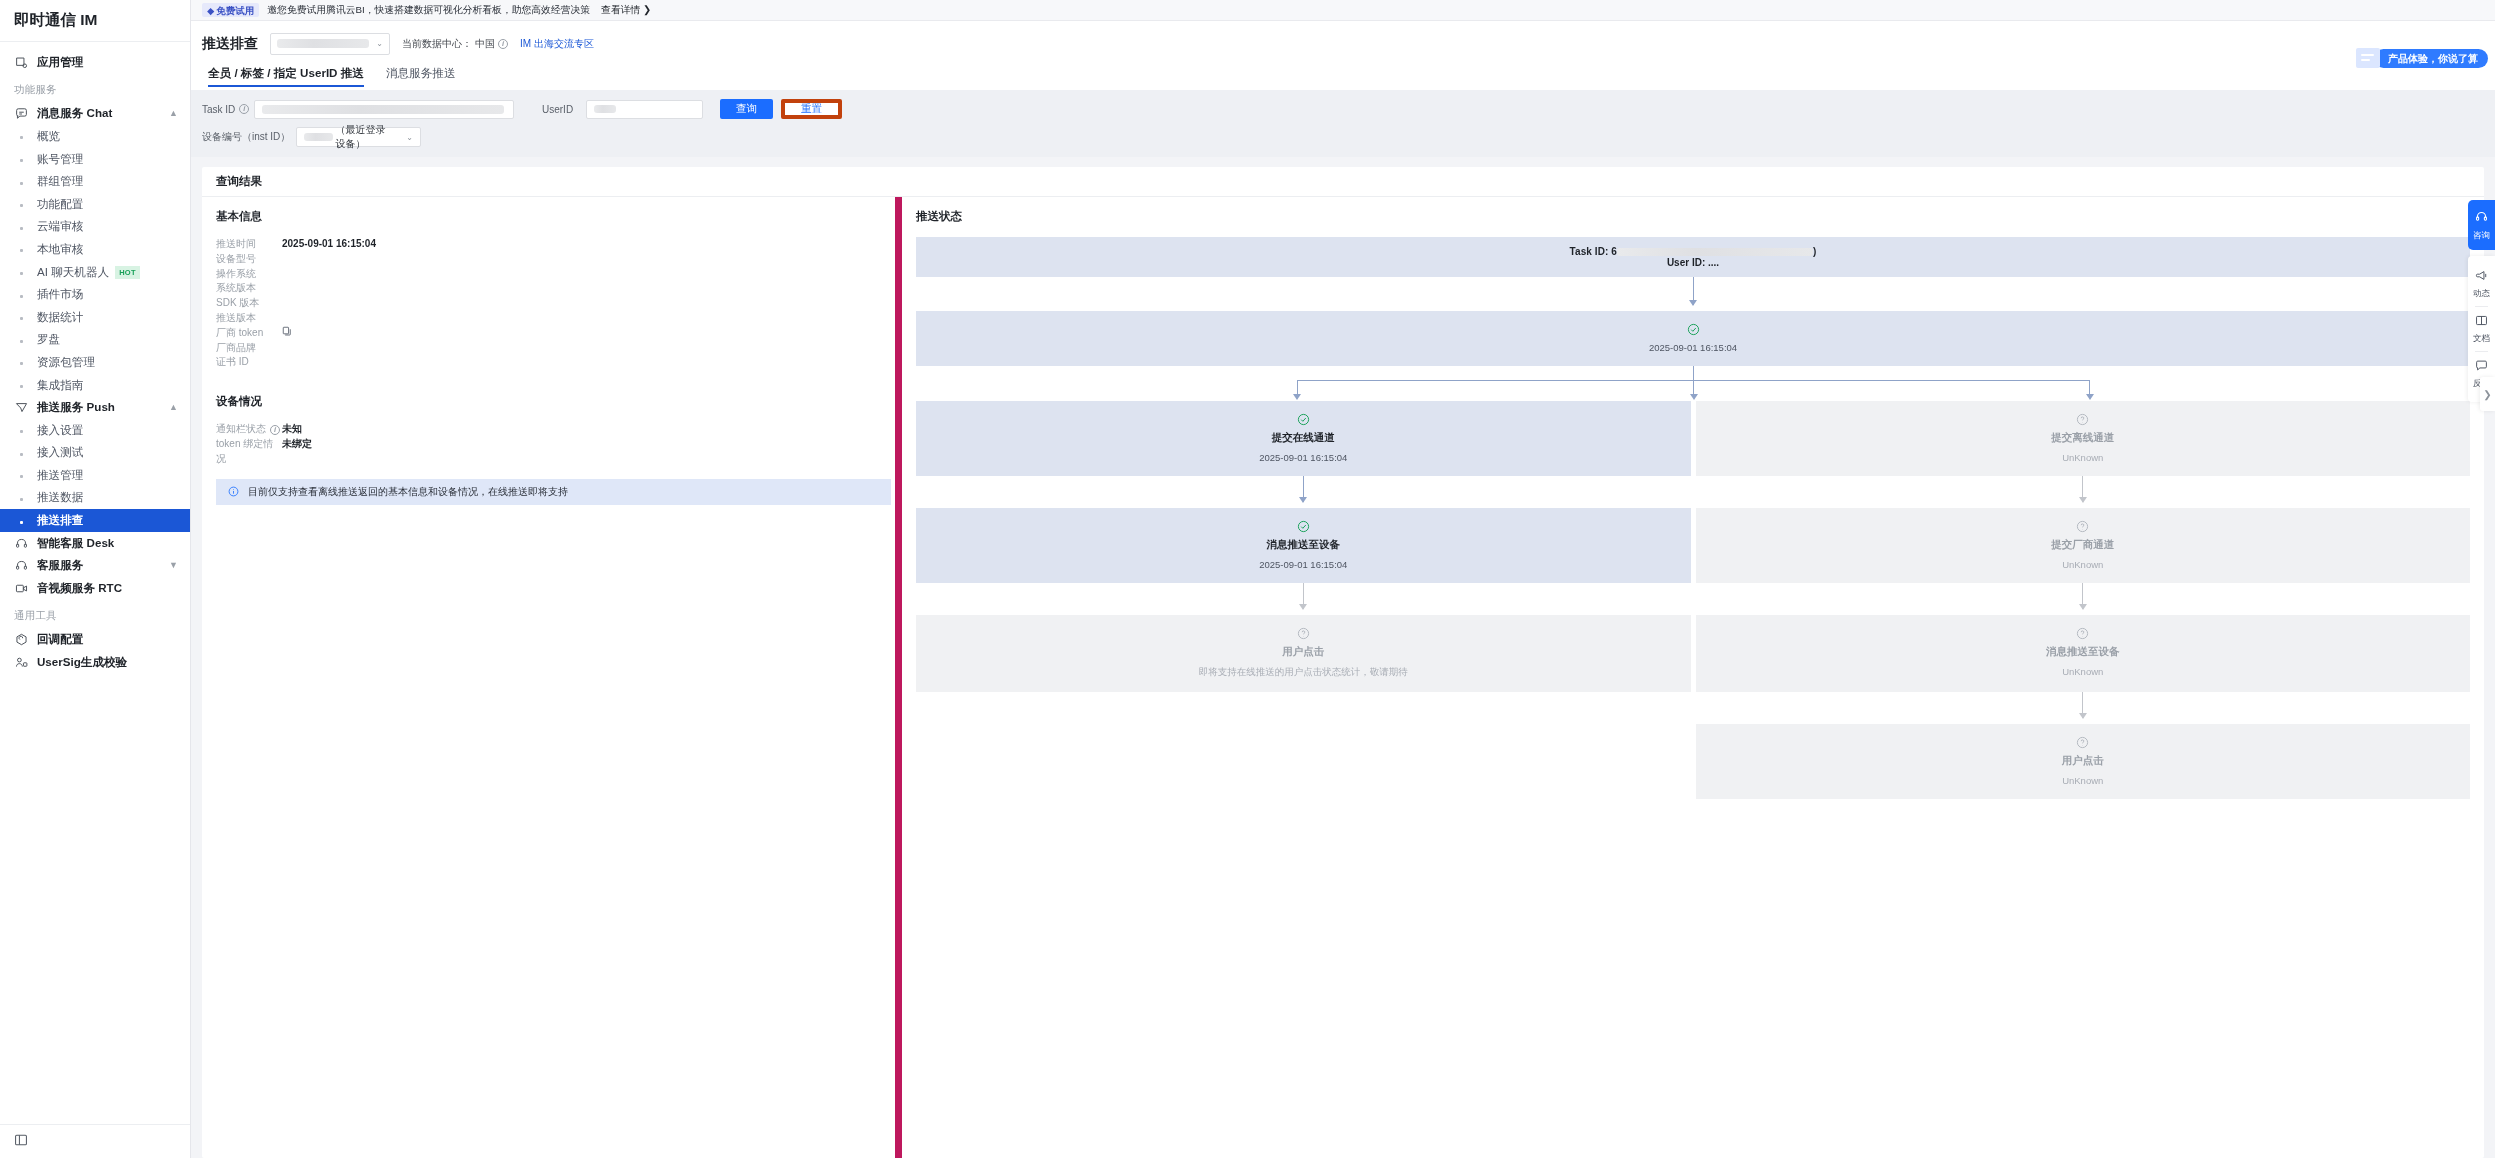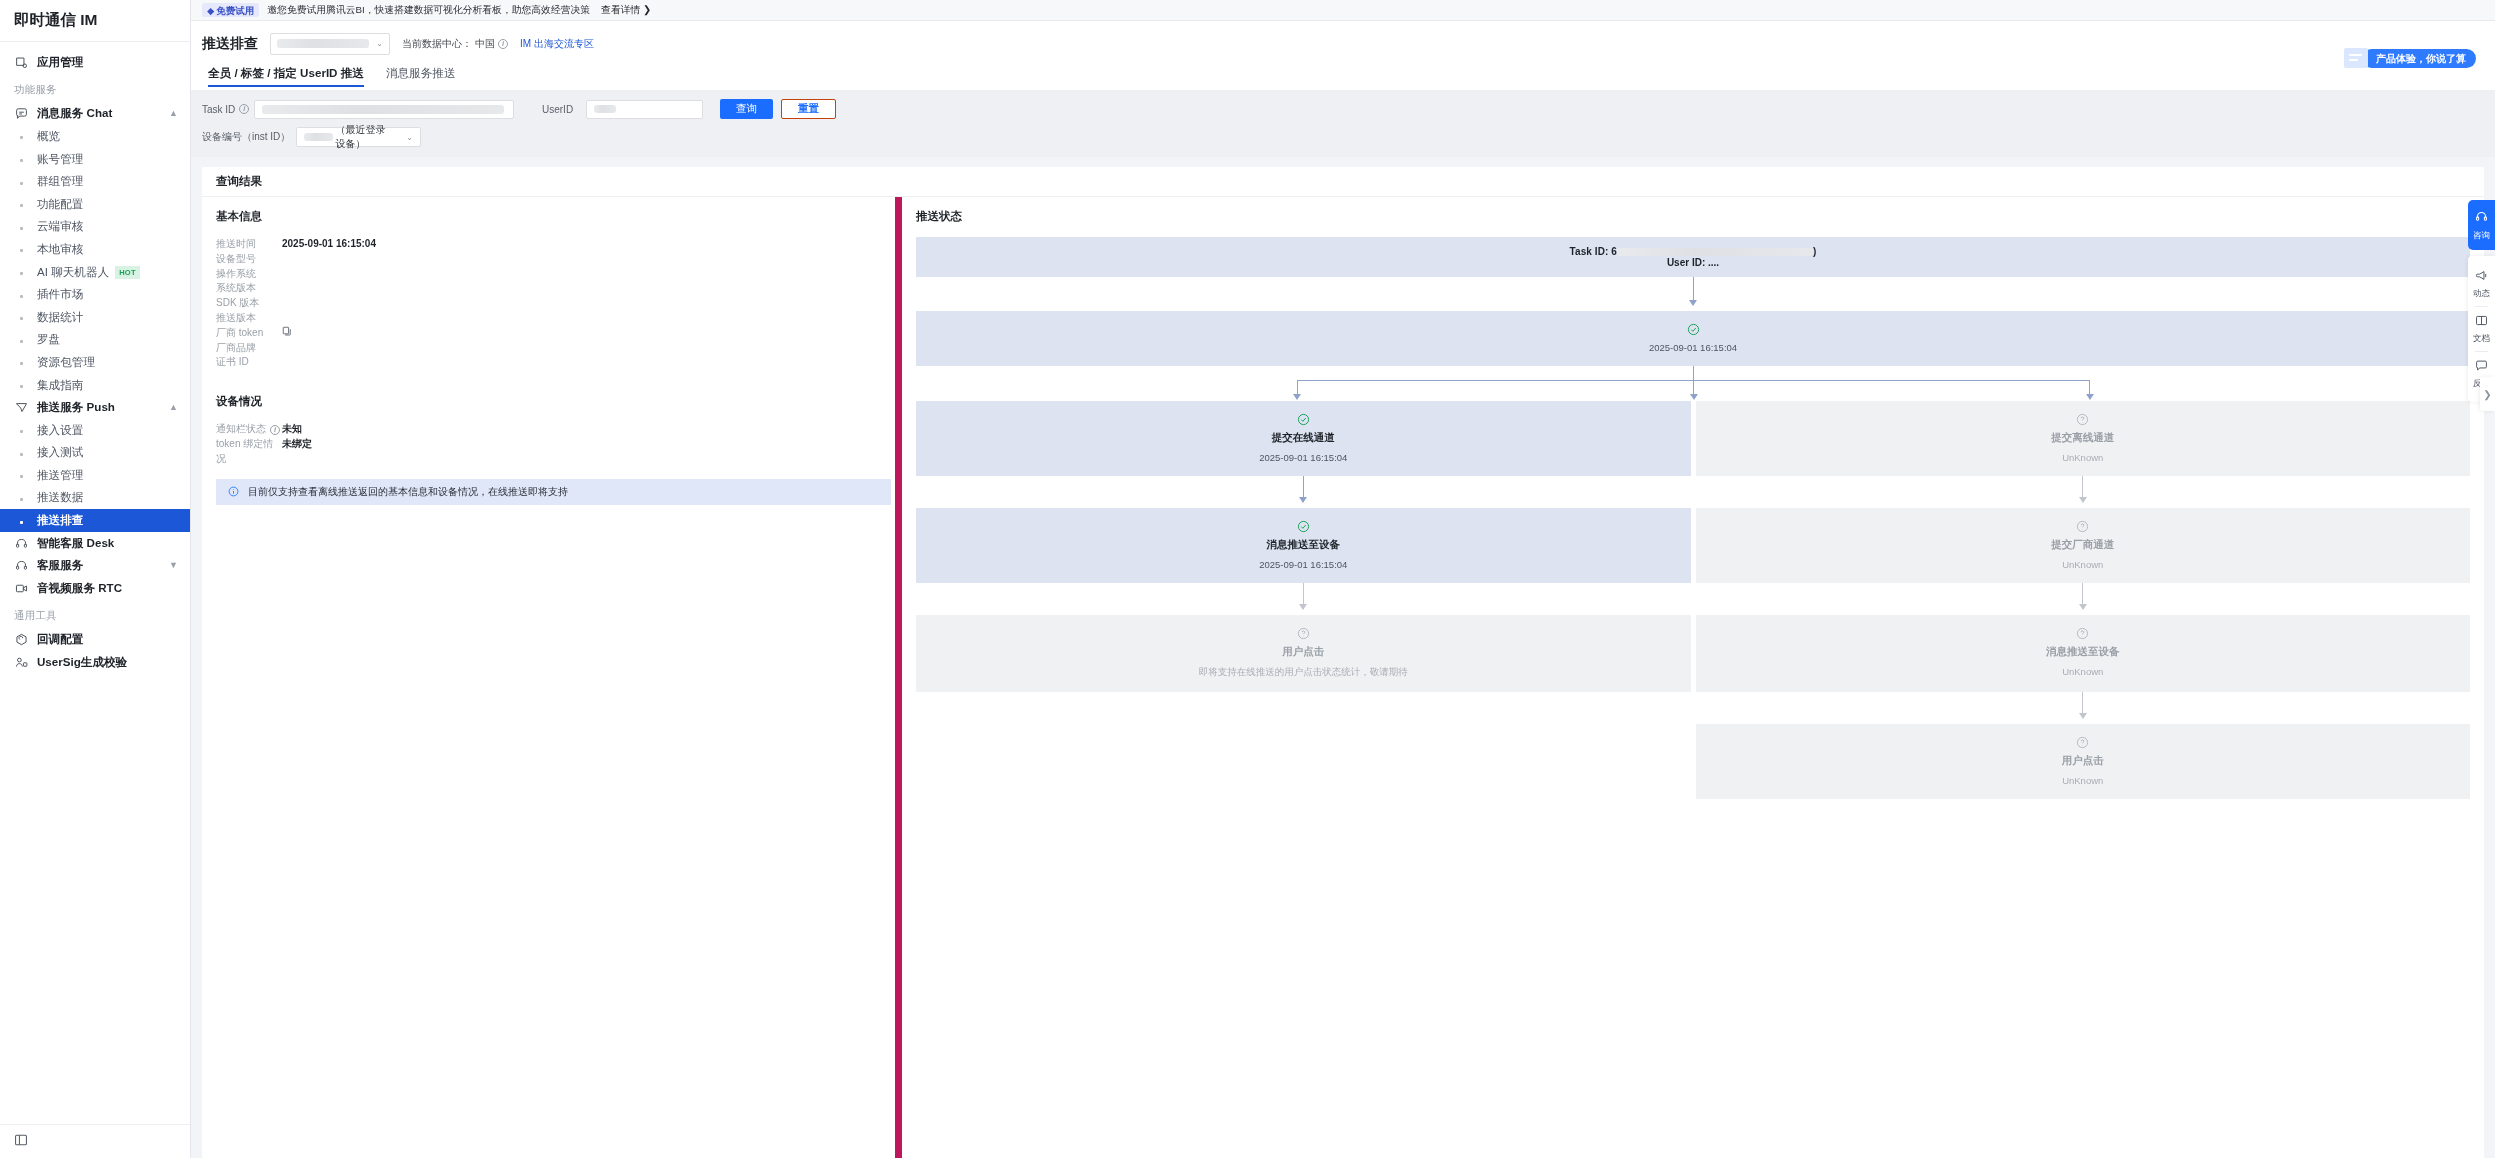--- a/index.html
+++ b/index.html
@@ -117,21 +117,21 @@
   .f-input {
     height: 19px; border: 1px solid #dcdee2; background: #fff; border-radius: 2px;
     display: flex; align-items: center; padding: 0 7px; font-size: 10px; color: #31363d;
   }
   .f-input .masked { height: 8px; }
   .btn {
     height: 20px; padding: 0 16px; border-radius: 2px; font-size: 10.5px;
     display: inline-flex; align-items: center; justify-content: center; cursor: pointer;
   }
   .btn-primary { background: #1b6dff; color: #fff; }
-  .btn-default { background: #fff; color: #1b6dff; border: 1px solid #c2410c; font-weight: bold; }
+  .btn-default { background: #fff; color: #1b6dff; border: 4px solid #c2410c; }
   .f-select {
     height: 20px; border: 1px solid #dcdee2; background: #fff; border-radius: 2px;
     display: flex; align-items: center; padding: 0 7px; font-size: 10px; color: #31363d;
     gap: 2px;
   }
   .f-select .cv { margin-left: auto; font-size: 8px; color: #8d939b; padding-left: 10px; }
 
   
   .content { flex: 1; padding: 10px 11px 0 11px; overflow: hidden; }
   .card { background: #fff; border-radius: 2px; height: 100%; display: flex; flex-direction: column; }
@@ -211,21 +211,21 @@
   .rail-item .lb { font-size: 8.5px; margin-top: 2px; color: #4e5562; }
   .rail-sep { height: 1px; background: #ebecef; margin: 0 7px; }
   .rail-handle {
     position: absolute; right: 0; top: 377px; width: 15px; height: 34px;
     background: #fff; border-radius: 3px 0 0 3px; box-shadow: -1px 0 4px rgba(0,0,0,.08);
     display: flex; align-items: center; justify-content: center;
     color: #8d939b; font-size: 10px; cursor: pointer;
   }
 
   .exp-badge {
-    position: absolute; right: 19px; top: 48px; display: flex; align-items: center;
+    position: absolute; right: 7px; top: 48px; display: flex; align-items: center;
     height: 20px; cursor: pointer; z-index: 20;
   }
   .exp-doc {
     width: 24px; height: 20px; background: #dbe6ff; border-radius: 2px; position: relative;
     margin-right: -6px; z-index: 1;
   }
   .exp-doc::before, .exp-doc::after {
     content: ""; position: absolute; left: 5px; height: 2px; background: #fff; border-radius: 1px;
   }
   .exp-doc::before { top: 6px; width: 13px; }

